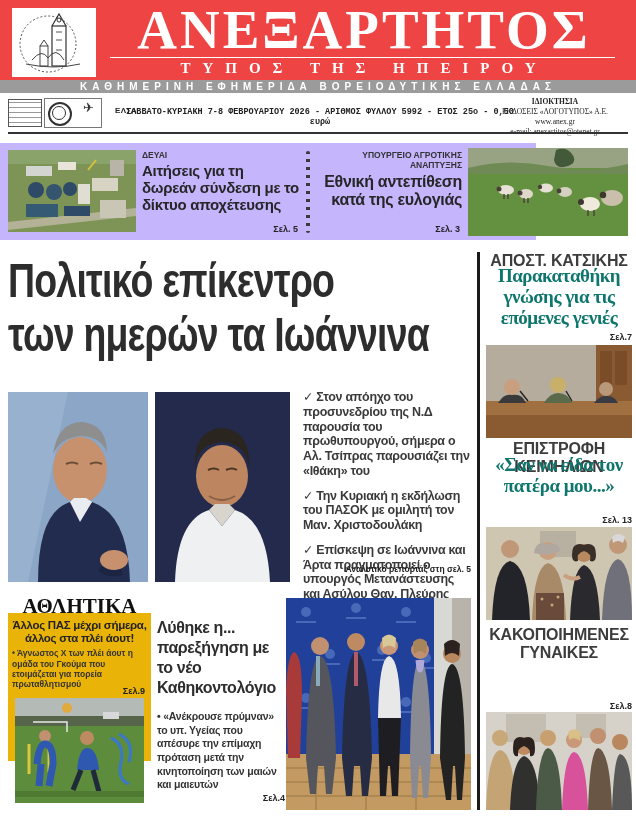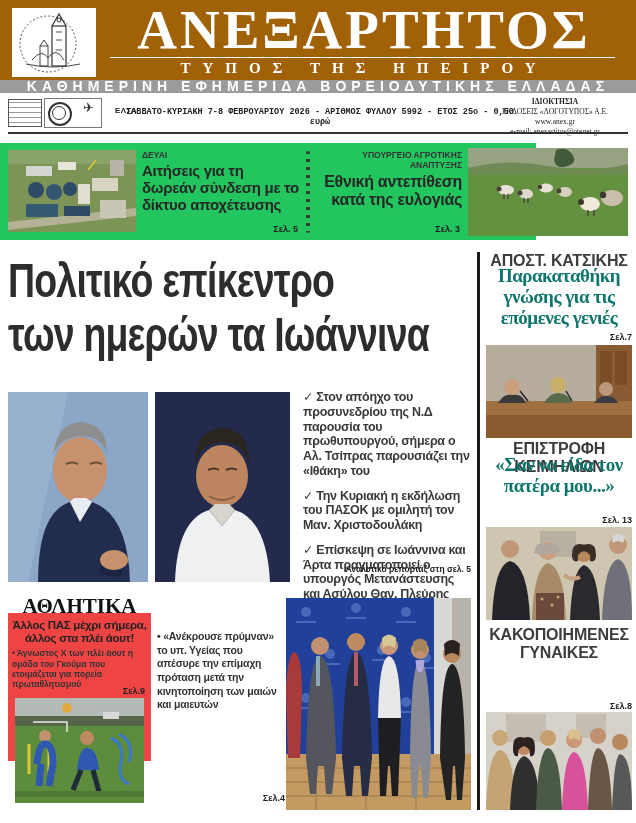--- a/index.html
+++ b/index.html
@@ -1,48 +1,48 @@
 <!DOCTYPE html>
 <html><head>
 <meta charset="utf-8">
 <style>
   html,body{margin:0;padding:0;background:#e9e9e9;}
   #page{position:relative;width:636px;height:823px;background:#ffffff;overflow:hidden;
         font-family:"Liberation Sans","DejaVu Sans",sans-serif;}
   .abs{position:absolute;}
   
-  .masthead{left:0;top:0;width:636px;height:80px;background:#a16207;}
+  .masthead{left:0;top:0;width:636px;height:80px;background:#ef4444;}
   .logo-box{left:12px;top:8px;width:84px;height:69px;background:#ffffff;}
   .m-title{left:100px;top:2px;width:528px;text-align:center;color:#ffffff;
            font-family:"Liberation Serif","DejaVu Serif",serif;font-weight:bold;
            font-size:55px;letter-spacing:3px;line-height:1;}
   .m-rule{left:110px;top:57px;width:505px;height:1px;background:#ffffff;}
   .m-sub{left:100px;top:60px;width:528px;text-align:center;color:#ffffff;
          font-family:"Liberation Serif","DejaVu Serif",serif;font-weight:bold;
          font-size:15px;letter-spacing:12px;}
   .tagline{left:0;top:80px;width:636px;height:13px;background:#9b9b9b;color:#ffffff;
-           font-size:14px;font-weight:bold;letter-spacing:5px;text-align:center;line-height:13px;}
+           font-size:10px;font-weight:bold;letter-spacing:5px;text-align:center;line-height:13px;}
   
   .stamp-box{left:8px;top:99px;width:32px;height:26px;border:1px solid #555;
              background:repeating-linear-gradient(#fff 0 2px,#999 2px 3px,#fff 3px 5px);}
   .elta-box{left:44px;top:98px;width:56px;height:28px;border:1px solid #777;background:#fff;}
   .elta-circle{left:3px;top:3px;width:20px;height:20px;border:2px solid #333;border-radius:50%;}
   .elta-inner{left:7px;top:7px;width:12px;height:12px;border:1px solid #333;border-radius:50%;}
   .elta-label{left:26px;top:7px;font-size:8px;font-weight:bold;color:#222;letter-spacing:.5px;padding-left:44px;}
   .elta-bird{left:38px;top:1px;font-size:13px;color:#333;}
   .date-line{left:120px;top:107px;width:400px;text-align:center;
              font-family:Liberation Mono, monospace;font-weight:bold;
              font-size:8.5px;color:#222;}
   .owner{left:480px;top:97px;width:150px;text-align:center;
          font-family:"Liberation Serif","DejaVu Serif",serif;font-size:7.5px;
          color:#222;line-height:1.35;}
   .owner .l1{font-weight:bold;}
   .pub-rule{left:8px;top:132px;width:620px;height:2px;background:#333;}
   
-  .teaser-strip{left:0;top:143px;width:536px;height:97px;background:#22c55e;}
+  .teaser-strip{left:0;top:143px;width:536px;height:97px;background:#c4b5fd;}
   .t-photo1{left:8px;top:7px;width:128px;height:82px;}
   .t1-text{left:142px;top:7px;width:158px;height:84px;}
   .t-kicker{font-size:8.5px;font-weight:bold;color:#333;}
   .t1-head{margin-top:3px;font-size:15px;font-weight:bold;color:#262626;line-height:1.12;letter-spacing:-.3px;}
   .t-page{position:absolute;right:2px;bottom:0;font-size:9px;font-weight:bold;color:#222;}
   .dot-div{left:306px;top:8px;width:4px;height:82px;
            background:repeating-linear-gradient(#3a3a3a 0 3px,transparent 3px 8px);border-radius:2px;}
   .t2-text{left:318px;top:7px;width:144px;height:84px;text-align:right;}
   .t2-head{margin-top:3px;font-size:16px;font-weight:bold;color:#262626;line-height:1.12;letter-spacing:-.3px;text-align:right;}
   .t-photo2{left:468px;top:5px;width:160px;height:88px;}
@@ -62,21 +62,21 @@
   .rc{left:486px;width:146px;}
   .rc-kicker{width:146px;text-align:center;font-size:16px;font-weight:bold;color:#3d3d3d;letter-spacing:-.2px;}
   .rc-head{width:146px;text-align:center;font-family:"Liberation Serif","DejaVu Serif",serif;
            font-weight:bold;color:#0f766e;font-size:19px;line-height:1.1;letter-spacing:-.5px;}
   .rc-page{width:146px;text-align:right;font-size:9px;font-weight:bold;color:#222;}
   .rc-photo{width:146px;}
   
   .sports-title{left:8px;top:594px;width:143px;text-align:center;
                 font-family:"Liberation Serif","DejaVu Serif",serif;font-weight:bold;
                 font-size:21px;color:#111;}
-  .sports-box{left:8px;top:613px;width:143px;height:148px;background:#ef4444;}
+  .sports-box{left:8px;top:613px;width:143px;height:148px;background:#eab308;}
   .sp-head{margin:6px 3px 0 3px;text-align:center;font-size:11.5px;font-weight:bold;
            color:#222;line-height:1.15;letter-spacing:-.3px;}
   .sp-bullet{margin:3px 4px 0 4px;text-align:left;font-size:8.5px;font-weight:bold;
              color:#333;line-height:1.2;}
   .sp-page{position:absolute;right:6px;top:73px;font-size:9px;font-weight:bold;color:#222;}
   .sp-photo{position:absolute;left:7px;top:85px;width:129px;height:105px;}
   
   .health{left:157px;top:618px;width:128px;}
   .h-head{font-size:16px;font-weight:bold;color:#2d2d2d;line-height:1.25;letter-spacing:-.4px;}
   .h-bullet{margin-top:12px;font-size:10.5px;font-weight:bold;color:#333;line-height:1.3;letter-spacing:-.2px;}
@@ -308,20 +308,21 @@
         <circle cx="72" cy="40" r="7" fill="#bd8a62"></circle>
         <path d="M62 72 Q64 50 72 50 Q82 50 84 72" fill="#2f58b0"></path>
         <path d="M66 72 L58 92 M78 72 L84 94" stroke="#1e2a3a" stroke-width="5"></path>
         <path d="M96 40 q14 6 10 24 q-4 18 8 22 M104 36 q16 8 10 28" stroke="#3a78c8" stroke-width="3" fill="none"></path>
         <path d="M0 96 h129" stroke="#4e7a32" stroke-width="6"></path>
       </svg>
     </div>
   </div>
 
   <div class="abs health">
+    <div class="h-head">Λύθηκε η... παρεξήγηση με το νέο Καθηκοντολόγιο</div>
     <div class="h-bullet">• «Ανέκρουσε πρύμναν» το υπ. Υγείας που απέσυρε την επίμαχη πρόταση μετά την κινητοποίηση των μαιών και μαιευτών</div>
   </div>
   <div class="abs h-page">Σελ.4</div>
 
   <div class="abs photo-ministry">
     <svg width="185" height="212" viewBox="0 0 185 212">
       <rect width="185" height="212" fill="#21409a"></rect>
       <rect x="148" width="20" height="160" fill="#d8d8d4"></rect>
       <rect x="166" width="19" height="160" fill="#b8b4ac"></rect>
       <g fill="#4868b8">

